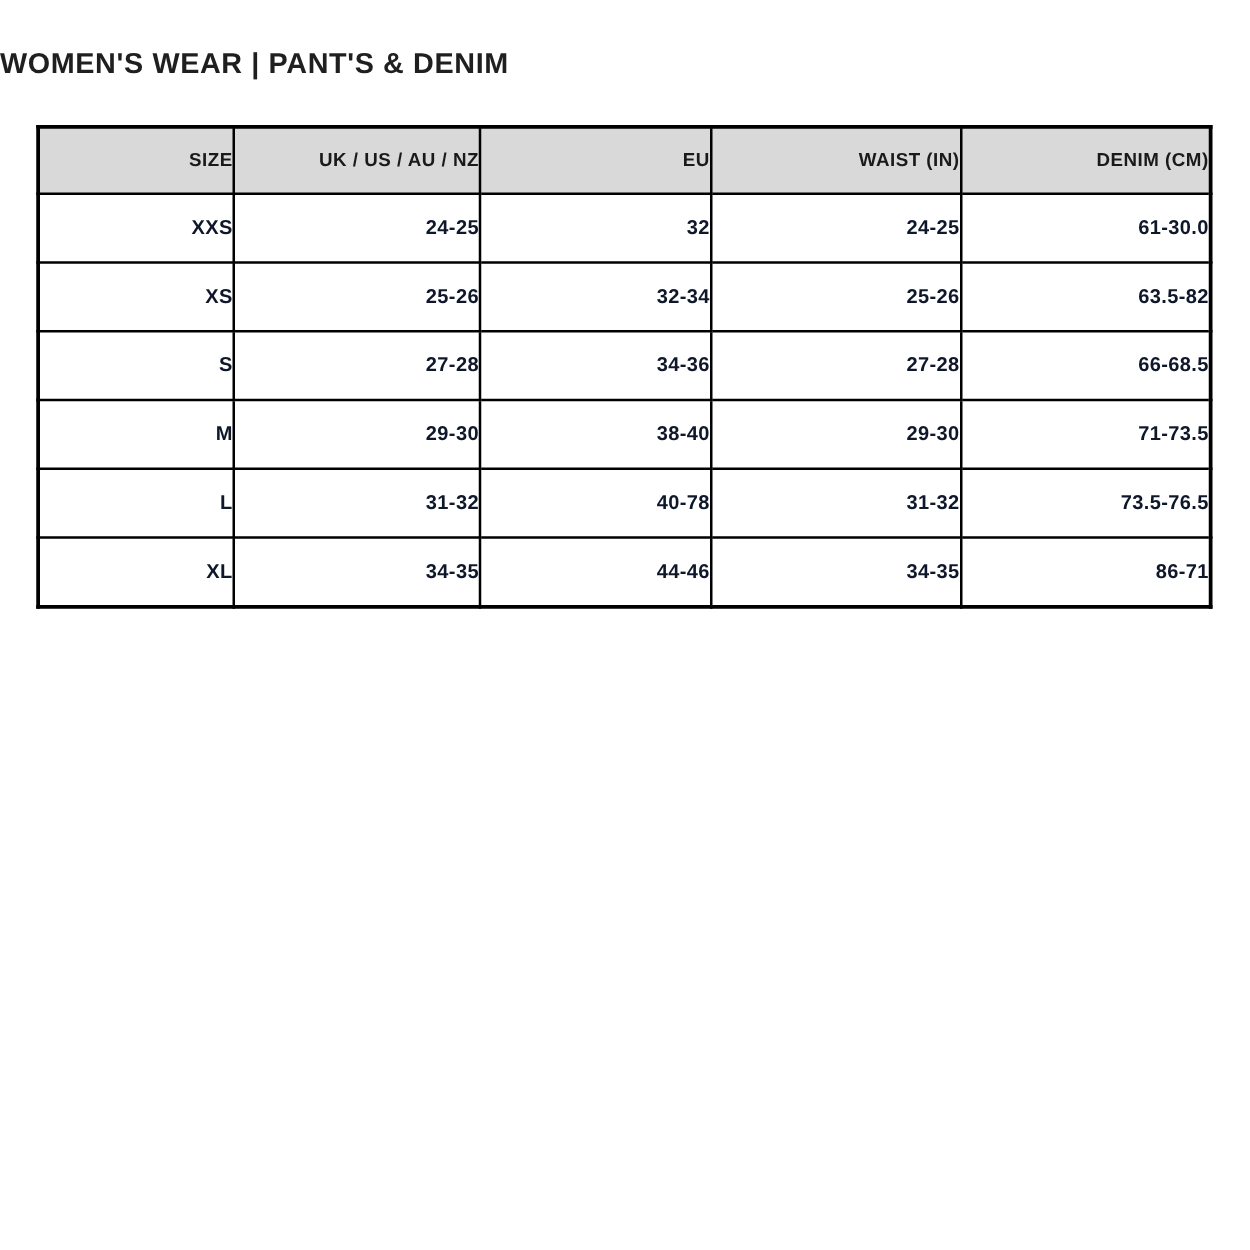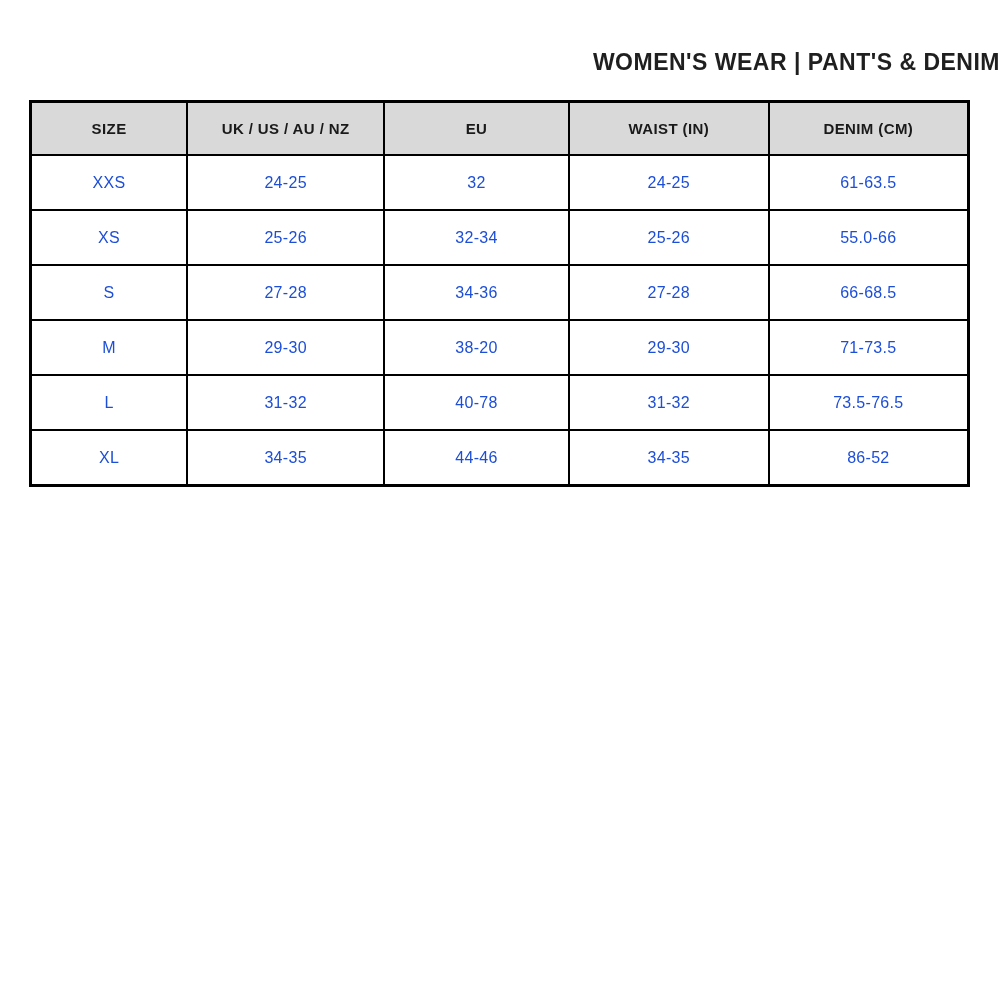--- a/index.html
+++ b/index.html
@@ -11,59 +11,59 @@
   }
   .page {
     position: relative;
     width: 1000px;
     height: 1000px;
     background: #ffffff;
     overflow: hidden;
   }
   .page-title {
     margin: 0;
-    padding-top: 48px;
-    text-align: right;
+    padding-top: 36px;
+    text-align: left;
     font-size: 23px;
     font-weight: 700;
     letter-spacing: 0.5px;
     color: #1f1f1f;
     line-height: 28px;
   }
   table.size-chart {
     position: absolute;
     left: 29px;
     top: 100px;
     width: 941px;
     border-collapse: collapse;
     border: 3px solid #000000;
     table-layout: fixed;
   }
   table.size-chart th,
   table.size-chart td {
     border: 2px solid #000000;
-    text-align: center;
+    text-align: right;
     vertical-align: middle;
     padding: 0;
   }
   table.size-chart th {
     height: 51px;
     background: #d9d9d9;
     font-size: 15px;
     font-weight: 700;
     letter-spacing: 0.4px;
     color: #1a1a1a;
   }
   table.size-chart td {
     height: 53px;
     background: #ffffff;
     font-size: 16px;
-    font-weight: 400;
+    font-weight: 700;
     letter-spacing: 0.3px;
-    color: #1d4ed8;
+    color: #0f172a;
   }
   col.c-size  { width: 16.7%; }
   col.c-uk    { width: 21.0%; }
   col.c-eu    { width: 19.7%; }
   col.c-win   { width: 21.3%; }
   col.c-wcm   { width: 21.3%; }
 </style>
 </head>
 <body>
 
@@ -86,52 +86,52 @@
           <th>WAIST (IN)</th>
           <th>DENIM (CM)</th>
         </tr>
     </thead>
     <tbody>
         <tr>
           <td>XXS</td>
           <td>24-25</td>
           <td>32</td>
           <td>24-25</td>
-          <td>61-63.5</td>
+          <td>61-30.0</td>
         </tr>
         <tr>
           <td>XS</td>
           <td>25-26</td>
           <td>32-34</td>
           <td>25-26</td>
-          <td>55.0-66</td>
+          <td>63.5-82</td>
         </tr>
         <tr>
           <td>S</td>
           <td>27-28</td>
           <td>34-36</td>
           <td>27-28</td>
           <td>66-68.5</td>
         </tr>
         <tr>
           <td>M</td>
           <td>29-30</td>
-          <td>38-20</td>
+          <td>38-40</td>
           <td>29-30</td>
           <td>71-73.5</td>
         </tr>
         <tr>
           <td>L</td>
           <td>31-32</td>
           <td>40-78</td>
           <td>31-32</td>
           <td>73.5-76.5</td>
         </tr>
         <tr>
           <td>XL</td>
           <td>34-35</td>
           <td>44-46</td>
           <td>34-35</td>
-          <td>86-52</td>
+          <td>86-71</td>
         </tr>
       </tbody>
   </table>
 </div>
 
 </body></html>

